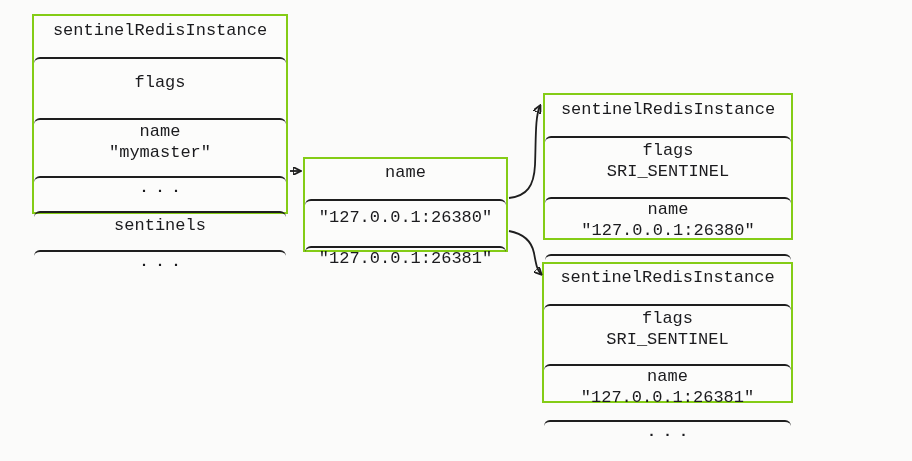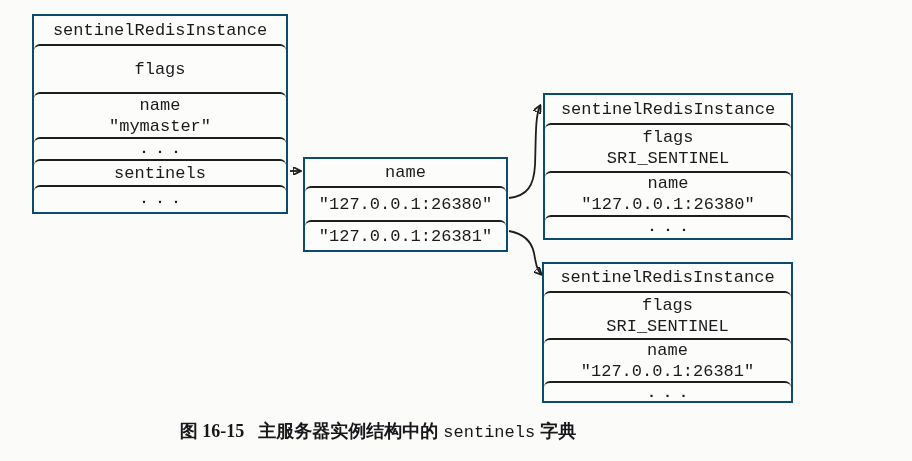--- a/index.html
+++ b/index.html
@@ -7,25 +7,26 @@
     width:912px;height:461px;
     background:#fbfbfa;
     font-family:"Liberation Mono","DejaVu Sans Mono",monospace;
     color:#1b1b1e;
     position:relative;
     overflow:hidden;
   }
   .canvas{position:absolute;left:0;top:0;width:912px;height:461px;}
   .box{
     position:absolute;
-    border:2px solid #0c4a6e;
+    border:2px solid #84cc16;
     background:#fcfcfb;
     display:flex;
     flex-direction:column;
     box-sizing:border-box;
+    gap:13px;
   }
   .row{
     display:flex;flex-direction:column;
     justify-content:center;align-items:center;
     font-size:17px;line-height:21px;
     box-sizing:border-box;
     flex:0 0 auto;
     white-space:nowrap;
   }
   .row + .row{border-top:2px solid #1e1e1e;border-radius:6px;}
@@ -130,17 +131,14 @@
     <defs>
       <marker id="ah" markerWidth="9" markerHeight="8" refX="7" refY="4" orient="auto" markerUnits="userSpaceOnUse">
         <path d="M0,0 L8,4 L0,8 Z" fill="#1e1e1e" stroke="none"></path>
       </marker>
     </defs>
     <path d="M 290 171 L 300 171" marker-end="url(#ah)"></path>
     <path d="M 509 198 C 527 196 534 186 535 165 C 536 140 535 116 540 106" marker-end="url(#ah)"></path>
     <path d="M 509 231 C 525 234 532 243 534 253 C 536 264 537 270 541 274" marker-end="url(#ah)"></path>
   </svg>
 
-  <div class="caption">
-    <span class="cap-label">图 16-15</span><span>主服务器实例结构中的</span><span class="cap-code">sentinels</span><span>字典</span>
-  </div>
 
 </div>
 
 </body></html>

